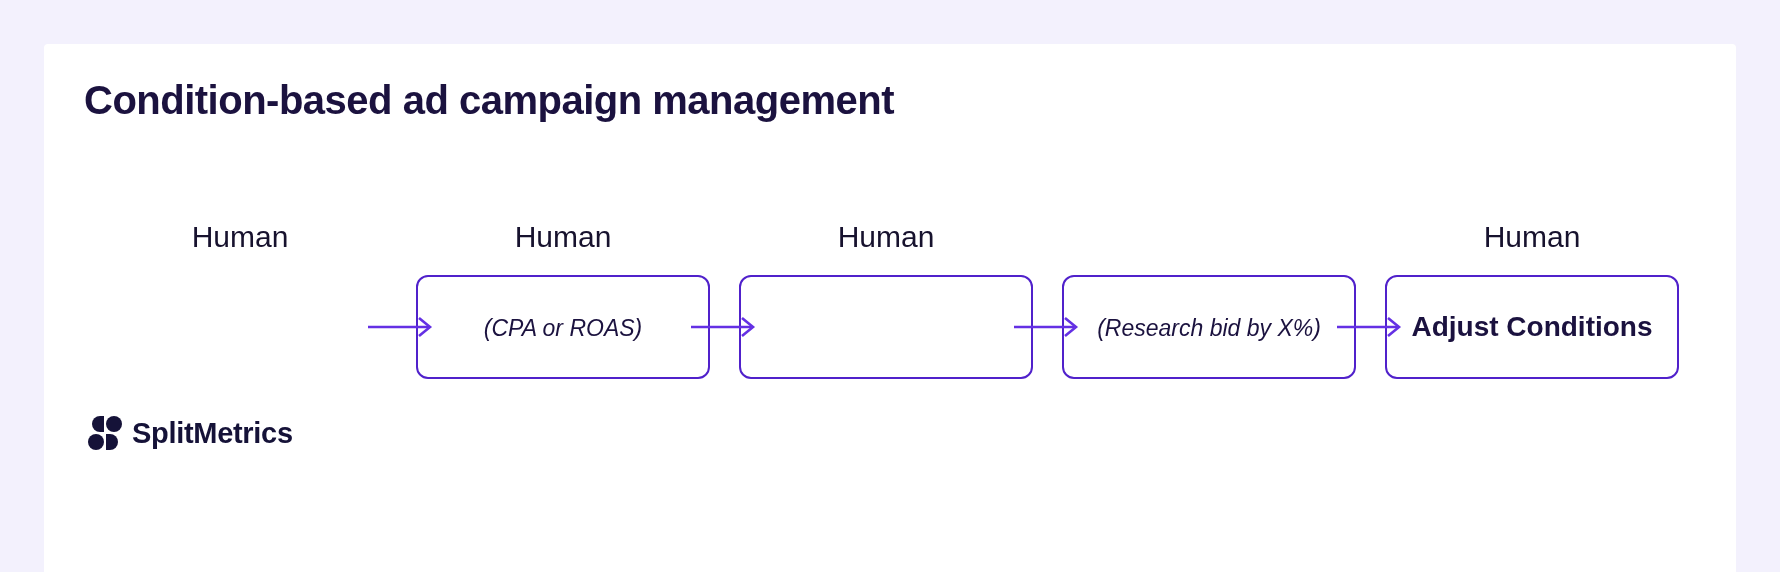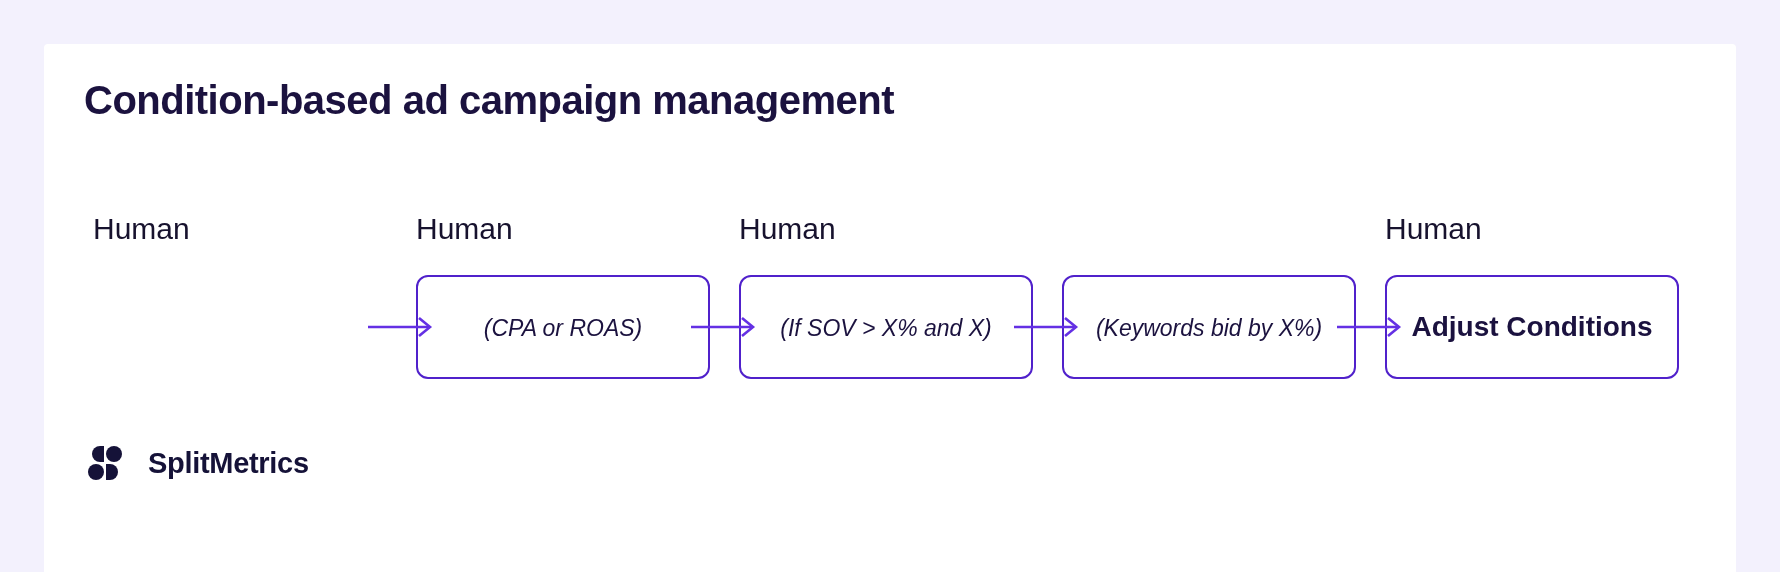--- a/index.html
+++ b/index.html
@@ -16,21 +16,22 @@
     background: #FFFFFF;
     border-radius: 4px;
   }
   .title {
     position: absolute; left: 40px; top: 34px;
     font-size: 40px; font-weight: 700;
     color: #1B123F; letter-spacing: -0.5px;
     white-space: nowrap;
   }
   .human-label {
-    position: absolute; top: 168px; width: 294px;
+    position: absolute; top: 176px; width: 294px;
+    text-align: center;
     font-size: 30px; font-weight: 400;
     color: #17122E;
   }
   .step-box {
     position: absolute; top: 231px;
     width: 294px; height: 104px;
     box-sizing: border-box;
     border: 2.5px solid #5021CB;
     border-radius: 12px;
     background: #FFFFFF;
@@ -50,22 +51,22 @@
     margin-top: 3px;
   }
   .step-subtitle:empty { display: none; }
   .flow-arrow {
     position: absolute; top: 263px;
     width: 70px; height: 40px;
     z-index: 2;
     pointer-events: none;
   }
   .logo {
-    position: absolute; left: 44px; top: 402px;
-    display: flex; align-items: center; gap: 26px;
+    position: absolute; left: 44px; top: 372px;
+    display: flex; align-items: center; gap: 10px;
   }
   .logo-mark {
     width: 34px; height: 34px;
     display: grid;
     grid-template-columns: 16px 16px;
     grid-template-rows: 16px 16px;
     column-gap: 2px; row-gap: 2px;
   }
   .logo-mark .shape { background: #151238; }
   .logo-mark .half-l {
@@ -107,24 +108,23 @@
   <div class="human-label pos-0">Human</div>
   <div class="human-label pos-1">Human</div>
   <div class="human-label pos-2">Human</div>
   <div class="human-label pos-3"></div>
   <div class="human-label pos-4">Human</div>
 
   <div class="step-box pos-1">
     <div class="step-subtitle">(CPA or ROAS)</div>
   </div>
   <div class="step-box pos-2">
-    <div class="step-subtitle">(If SOV &gt; X% and X)</div>
   </div>
   <div class="step-box pos-3">
-    <div class="step-subtitle">(Keywords bid by X%)</div>
+    <div class="step-subtitle">(Research bid by X%)</div>
   </div>
   <div class="step-box pos-4">
     <div class="step-title">Adjust Conditions</div>
 
   </div>
 
   <svg class="flow-arrow arr-0" viewBox="0 0 70 40">
     <line x1="2" y1="20" x2="62" y2="20" stroke="#6430E4" stroke-width="2.6"></line>
     <polyline points="53,11 64,20 53,29" fill="none" stroke="#6430E4" stroke-width="2.6" stroke-linejoin="miter"></polyline>
   </svg>

